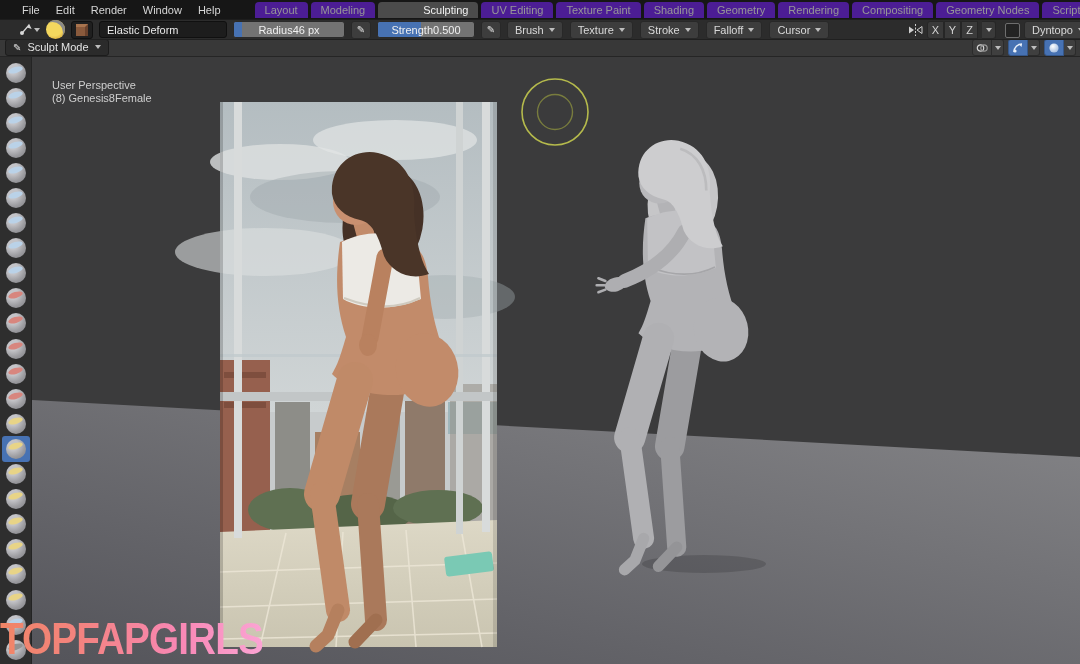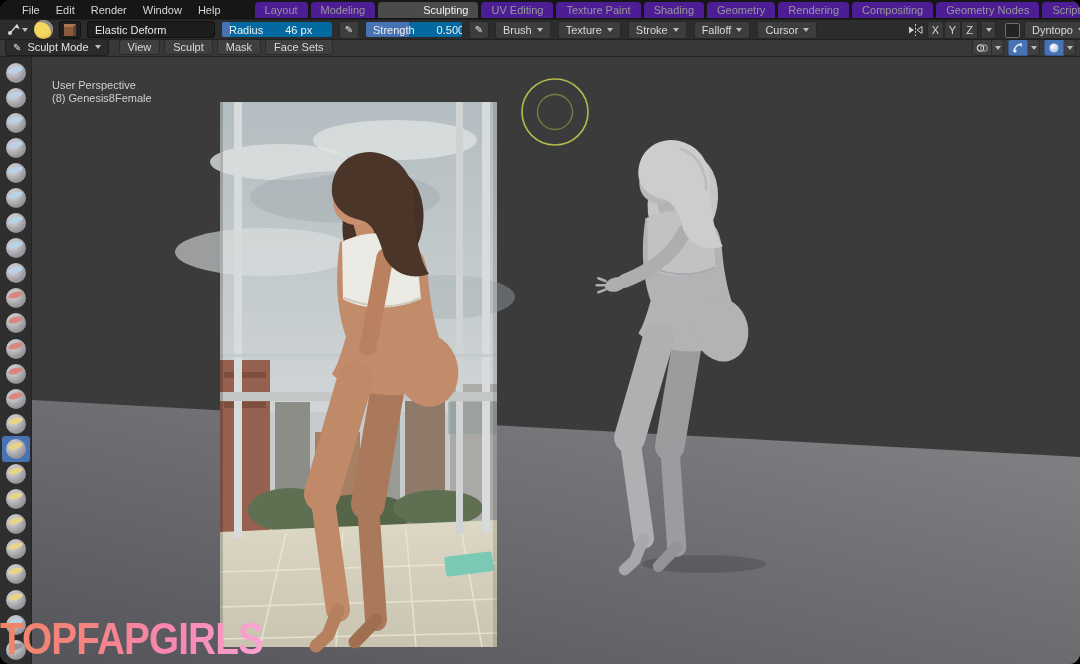--- a/index.html
+++ b/index.html
@@ -1,45 +1,45 @@
 <!DOCTYPE html>
 <html><head>
 <meta charset="utf-8">
 <style>
   html,body{margin:0;padding:0;background:#000;}
   .page{position:relative;width:1080px;height:664px;overflow:hidden;
         font-family:"Liberation Sans",sans-serif;font-size:11px;color:#d8d8d8;
-        background:#3b3b3c;user-select:none;border-radius:11px;}
+        background:#3b3b3c;user-select:none;}
 
   
   .topbar{position:absolute;left:0;top:0;width:1080px;height:19px;background:#161616;
           display:flex;align-items:center;gap:0;z-index:30;}
   .logo{width:15px;height:15px;margin:0 6px 0 8px;border-radius:50%;
         background:radial-gradient(circle at 60% 38%,#fff 0 18%,#2a6fae 19% 42%,#e87d0d 43% 100%);}
   .menu-item{padding:2px 8px;color:#d6d6d6;border-radius:3px;cursor:default;}
   .tabs{display:flex;align-items:center;gap:3px;margin-left:26px;}
   .tab{padding:2px 10px;border-radius:4px 4px 0 0;background:#4c1d95;color:#979797;white-space:nowrap;}
   .tab.active{background:#4b4b4b;color:#f2f2f2;padding-left:45px;}
   .tab.plus{padding:2px 7px;}
 
   
   .toolrow{position:absolute;left:0;top:19px;width:1080px;height:19px;background:#2c2c2c;
            border-top:1px solid #1d1d1d;border-bottom:1px solid #202020;display:flex;align-items:center;z-index:29;}
-  .tool-left{display:flex;align-items:center;gap:6px;padding-left:6px;}
+  .tool-left{display:flex;align-items:center;gap:6px;padding-left:18px;}
   .etype{display:flex;align-items:center;gap:2px;}
   .brush-thumb{width:19px;height:19px;border-radius:50%;
       background:radial-gradient(circle at 42% 35%,#f3d75e 0 55%,#d9a93c 85%);
       box-shadow:-3px 3px 0 -1px #8a8a8a inset;}
   .mini-btn{width:20px;height:16px;background:#1f1f1f;border:1px solid #111;border-radius:3px;
             display:flex;align-items:center;justify-content:center;}
   .cube{width:9px;height:9px;background:#8a5a3c;border-right:3px solid #6b422c;border-top:3px solid #a9744e;}
   .name-field{width:112px;height:15px;background:#1d1d1d;border:1px solid #101010;border-radius:3px;
               color:#e8e8e8;padding:0 7px;display:flex;align-items:center;}
-  .slider{position:relative;height:15px;background:#0369a1;border:1px solid #2a2a2a;border-radius:3px;
-          display:flex;align-items:center;justify-content:flex-start;padding:0 7px;overflow:hidden;gap:22px;}
+  .slider{position:relative;height:15px;background:#737373;border:1px solid #2a2a2a;border-radius:3px;
+          display:flex;align-items:center;justify-content:center;padding:0 7px;overflow:hidden;}
   .slider .fill{position:absolute;left:0;top:0;bottom:0;background:#4772b3;}
   .slider span{position:relative;color:#f0f0f0;}
   .sl-radius{width:96px;}
   .sl-strength{width:82px;}
   .pen-btn{width:18px;height:16px;background:#3d3d3d;border:1px solid #282828;border-radius:3px;
            color:#e0e0e0;font-size:10px;display:flex;align-items:center;justify-content:center;}
   .dd{height:16px;background:#3d3d3d;border:1px solid #282828;border-radius:3px;color:#d9d9d9;
       display:flex;align-items:center;gap:5px;padding:0 7px;margin-right:7px;white-space:nowrap;}
   .chev{width:0;height:0;border-left:3px solid transparent;border-right:3px solid transparent;
         border-top:4px solid #bdbdbd;display:inline-block;}
@@ -189,26 +189,20 @@
 
     </div>
   </div>
 
   <div class="vprow">
     <div class="mode-dd">
       <span style="font-size:10px;">✎</span>
       <span>Sculpt Mode</span>
       <span class="chev"></span>
     </div>
-    <div class="vp-menus" id="vpmenu-container">
-        <div class="vp-menu">View</div>
-        <div class="vp-menu">Sculpt</div>
-        <div class="vp-menu">Mask</div>
-        <div class="vp-menu">Face Sets</div>
-      </div>
 
     <div class="vp-right">
       <div style="display:flex;">
         <div class="vp-icon-btn">
           <svg width="12" height="12" viewBox="0 0 12 12">
             <circle cx="4.5" cy="6" r="3.2" fill="none" stroke="#d5d5d5" stroke-width="1.2"></circle>
             <circle cx="8" cy="6" r="3.2" fill="none" stroke="#9a9a9a" stroke-width="1.2"></circle>
           </svg>
         </div>
         <div class="vp-chev">

